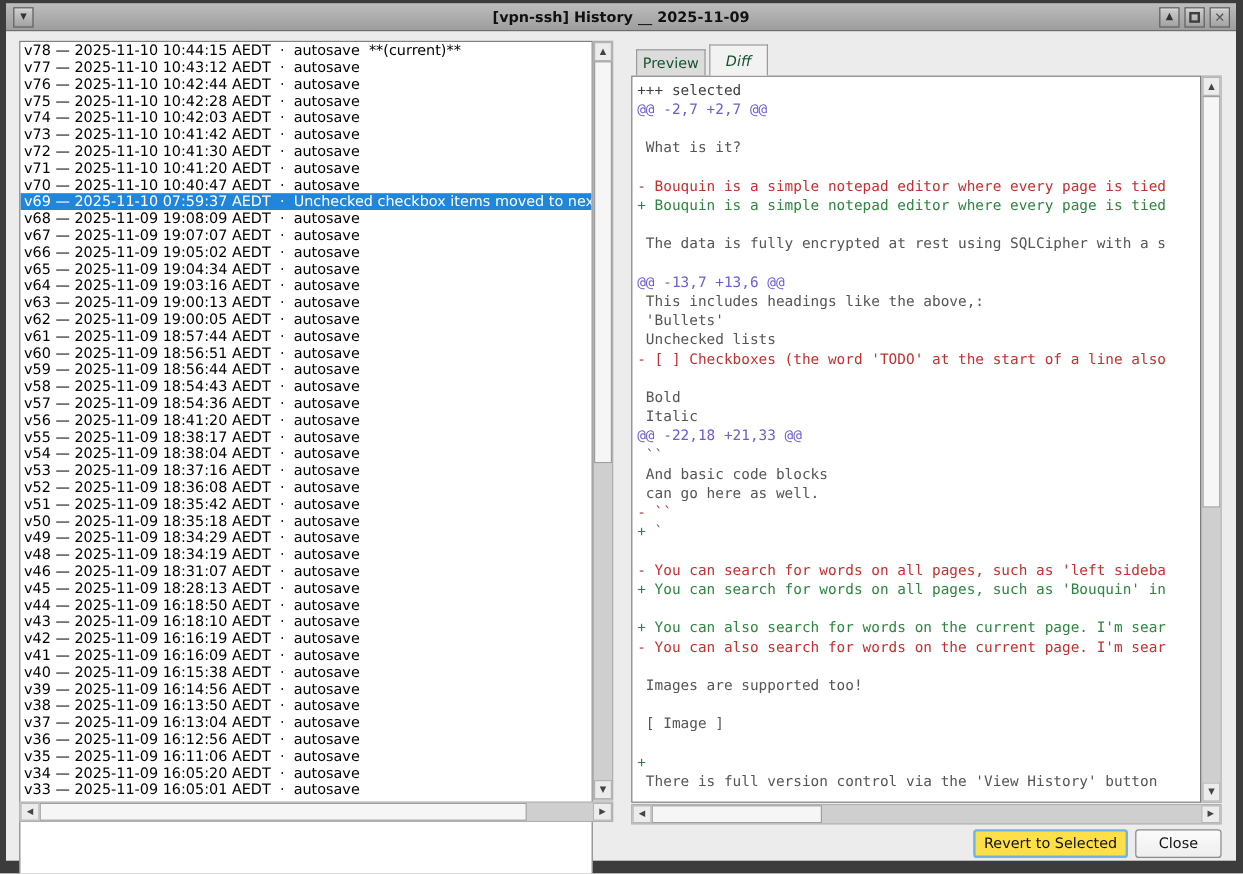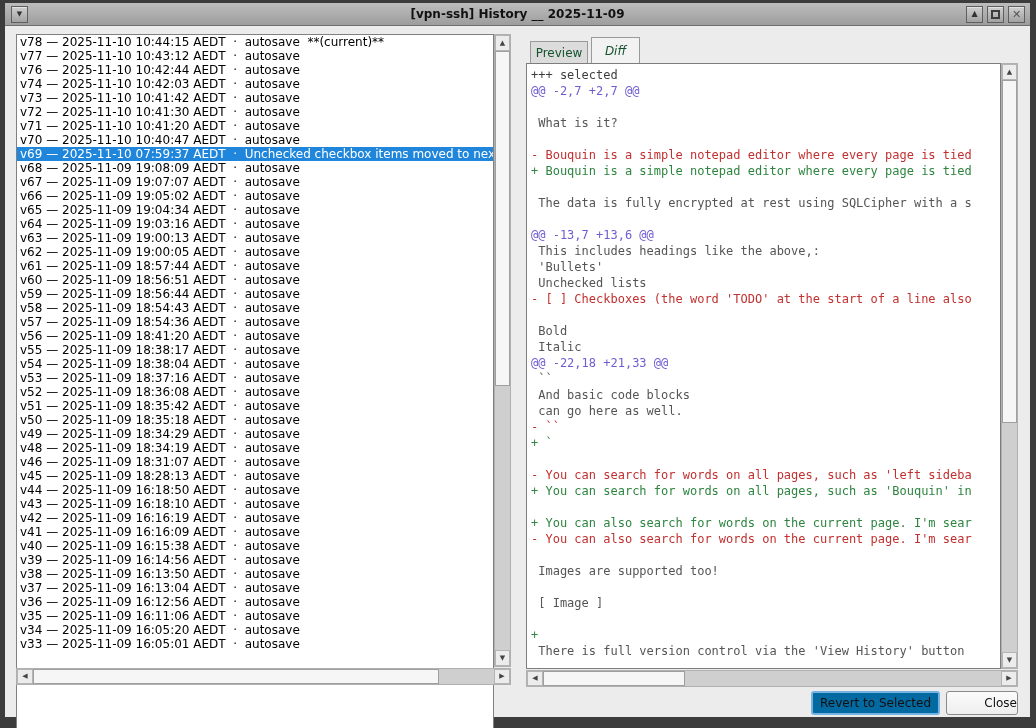--- a/index.html
+++ b/index.html
@@ -90,22 +90,22 @@
   .dline.del{color:var(--diff-red,#c23030);}
   .dline.add{color:var(--diff-green,#2e8540);}
   
   .btn{
     position:absolute;height:24px;
     background:linear-gradient(#fbfbfb,#eeeeee);
     border:1px solid #8a8a8a;border-radius:3px;
     font-size:12px;color:#111;
     display:flex;align-items:center;justify-content:center;
   }
-  .btn-revert{left:806px;top:664px;width:129px;border:2px solid #74b2e2;background:#0369a1;}
-  .btn-close{left:941px;top:664px;width:72px;justify-content:flex-end;}
+  .btn-revert{left:806px;top:664px;width:129px;border:2px solid #74b2e2;background:#fde047;}
+  .btn-close{left:941px;top:664px;width:72px;}
 </style>
 </head>
 <body>
 
 <div class="window">
 
   <div class="titlebar">
     <div class="tb-btn tb-left">
       <span style="font-size:7px;">▼</span>
     </div>
@@ -122,20 +122,21 @@
       </div>
     </div>
   </div>
 
   <div class="bodyarea">
 
     <div class="listbox">
         <div class="row">v78 — 2025-11-10 10:44:15 AEDT  ·  autosave  **(current)**</div>
         <div class="row">v77 — 2025-11-10 10:43:12 AEDT  ·  autosave</div>
         <div class="row">v76 — 2025-11-10 10:42:44 AEDT  ·  autosave</div>
+        <div class="row">v75 — 2025-11-10 10:42:28 AEDT  ·  autosave</div>
         <div class="row">v74 — 2025-11-10 10:42:03 AEDT  ·  autosave</div>
         <div class="row">v73 — 2025-11-10 10:41:42 AEDT  ·  autosave</div>
         <div class="row">v72 — 2025-11-10 10:41:30 AEDT  ·  autosave</div>
         <div class="row">v71 — 2025-11-10 10:41:20 AEDT  ·  autosave</div>
         <div class="row">v70 — 2025-11-10 10:40:47 AEDT  ·  autosave</div>
         <div class="row selected">v69 — 2025-11-10 07:59:37 AEDT  ·  Unchecked checkbox items moved to next</div>
         <div class="row">v68 — 2025-11-09 19:08:09 AEDT  ·  autosave</div>
         <div class="row">v67 — 2025-11-09 19:07:07 AEDT  ·  autosave</div>
         <div class="row">v66 — 2025-11-09 19:05:02 AEDT  ·  autosave</div>
         <div class="row">v65 — 2025-11-09 19:04:34 AEDT  ·  autosave</div>

